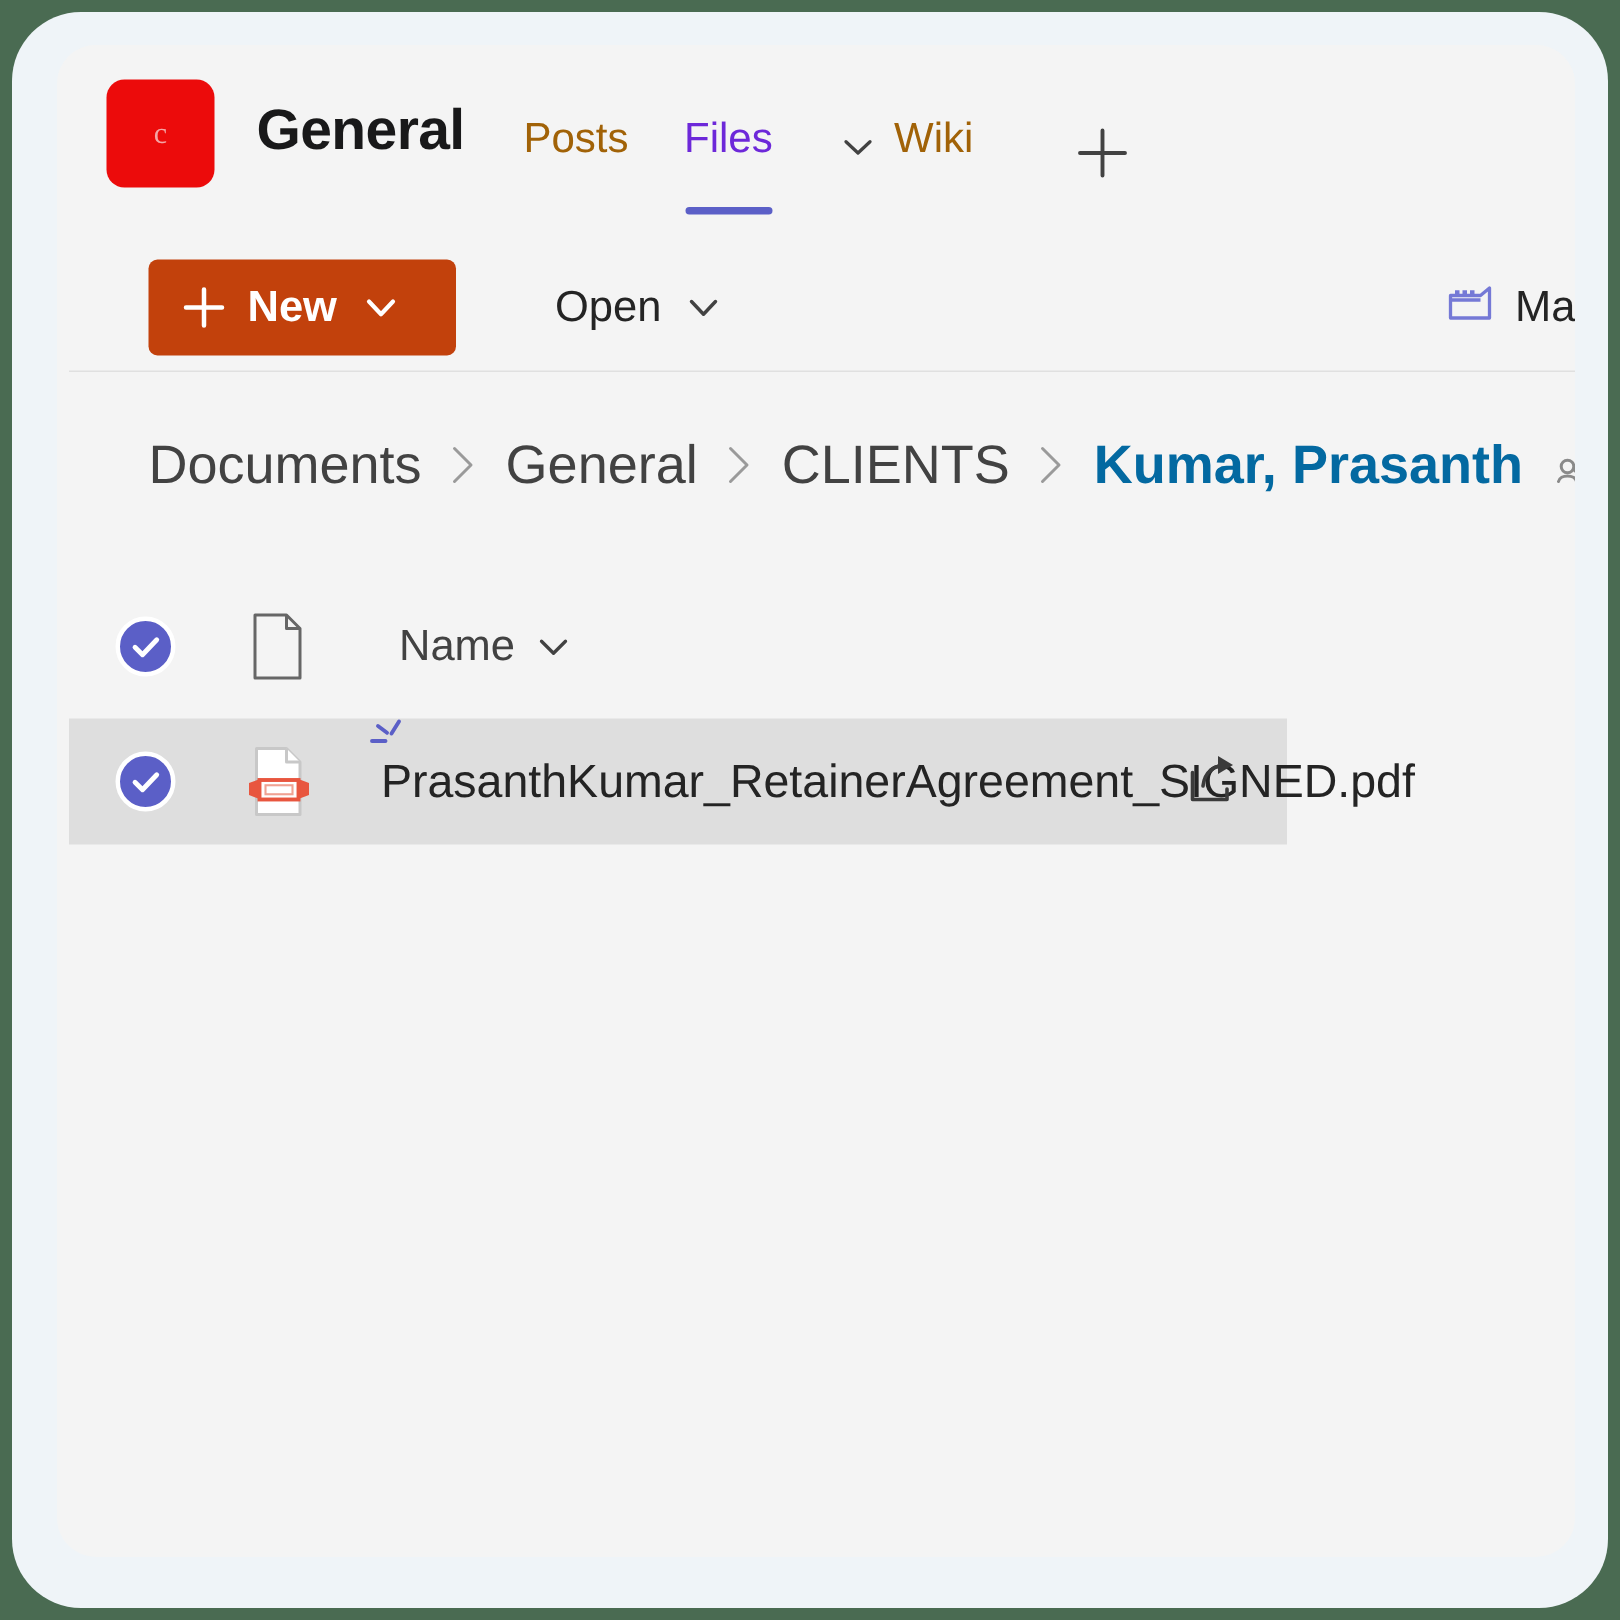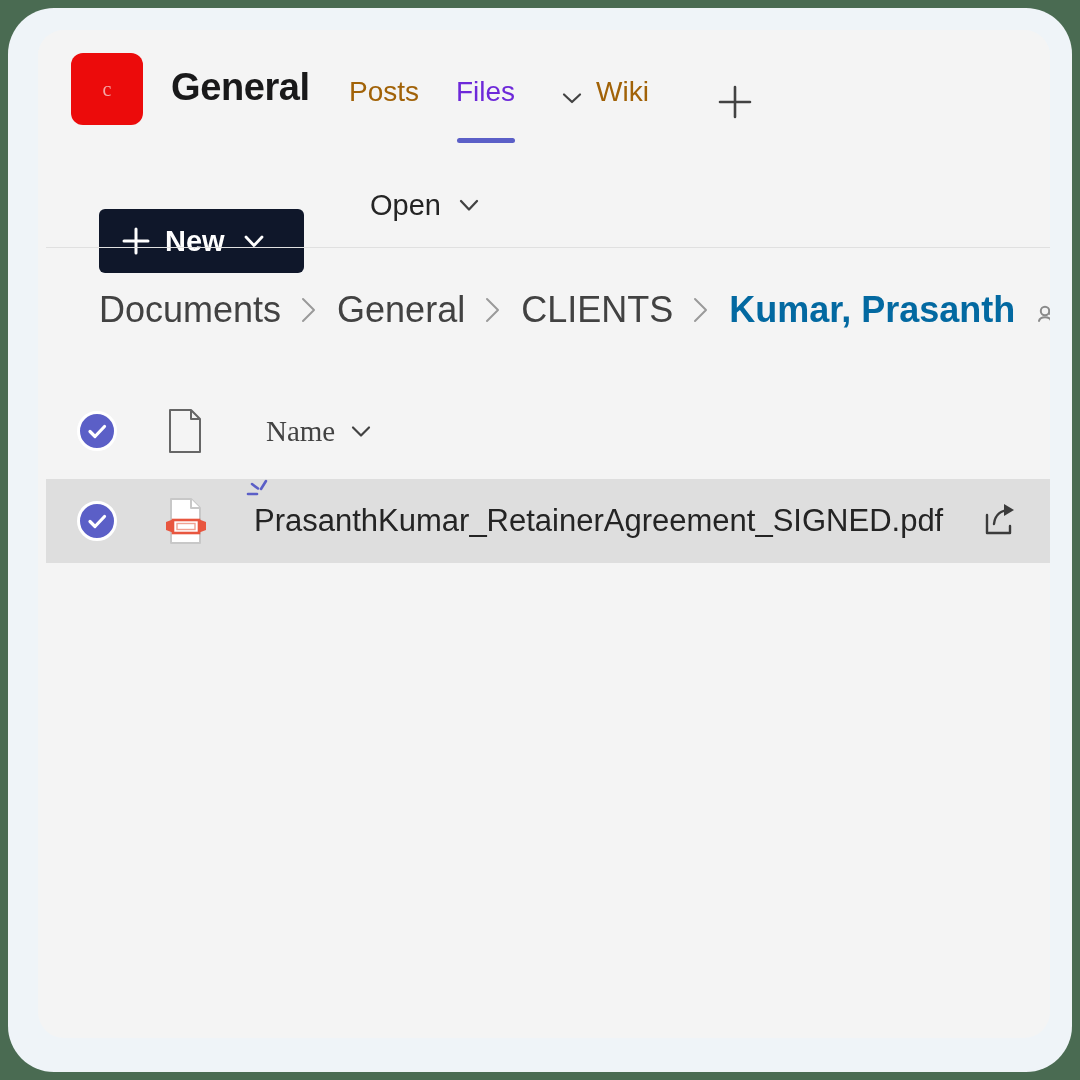--- a/index.html
+++ b/index.html
@@ -118,28 +118,27 @@
     top: 125px;
     width: 1012px;
     height: 88px;
   }
   #new-button {
     position: absolute;
     left: 61px;
     top: 18px;
     width: 205px;
     height: 64px;
-    background: #0f172a;
+    background: #c2410c;
     border: none;
     border-radius: 6px;
     display: flex;
     align-items: center;
     padding: 0;
     cursor: pointer;
-    margin-top: 36px;
   }
   #new-plus-icon {
     margin-left: 20px;
     display: flex;
   }
   #new-label {
     margin-left: 12px;
     color: #ffffff;
     font-size: 29px;
     font-weight: bold;
@@ -220,21 +219,20 @@
     height: 671px;
   }
   #list-header {
     position: absolute;
     left: 8px;
     top: 28px;
     width: 1004px;
     height: 72px;
     display: flex;
     align-items: center;
-    font-family: Liberation Serif, serif;
   }
   .sel-circle {
     width: 40px;
     height: 40px;
     border-radius: 50%;
     background: #5b5fc7;
     border: 3px solid #ffffff;
     box-sizing: border-box;
     display: flex;
     align-items: center;
@@ -253,21 +251,21 @@
   #header-name-label {
     font-size: 29px;
     color: #424242;
   }
   #header-name-chevron { margin-left: 12px; display: flex; }
 
   #file-row {
     position: absolute;
     left: 8px;
     top: 112px;
-    width: 1004px;
+    width: 812px;
     height: 84px;
     background: #dedede;
     display: flex;
     align-items: center;
   }
   #row-select { margin-left: 31px; }
   #row-file-icon { margin-left: 47px; display: flex; }
   #row-name-wrap {
     margin-left: 46px;
     position: relative;
@@ -346,20 +344,32 @@
         <span class="cmd-label">Open</span>
         <span class="cmd-chevron">
           <svg width="30" height="30" viewBox="0 0 30 30">
             <path d="M7 11 L15 19.5 L23 11" fill="none" stroke="#424242" stroke-width="2.3" stroke-linecap="round" stroke-linejoin="round"></path>
           </svg>
         </span>
       </div>
 
 
 
+      <div class="cmd-item" id="cmd-make">
+        <span class="cmd-icon">
+          <svg width="34" height="34" viewBox="0 0 34 34">
+            <path d="M4 9 H24 L30 4 V24 H4 Z" fill="none" stroke="#7579d6" stroke-width="2.2" stroke-linejoin="round"></path>
+            <path d="M4 12 H24" stroke="#7579d6" stroke-width="2.2"></path>
+            <rect x="7" y="5.5" width="3" height="3.5" fill="#7579d6"></rect>
+            <rect x="12" y="5.5" width="3" height="3.5" fill="#7579d6"></rect>
+            <rect x="17" y="5.5" width="3" height="3.5" fill="#7579d6"></rect>
+          </svg>
+        </span>
+        <span class="cmd-label">Ma</span>
+      </div>
     </div>
 
     <div id="toolbar-divider"></div>
 
     <div id="breadcrumb">
       <span class="crumb">Documents</span>
       <span class="crumb-sep">
         <svg width="22" height="30" viewBox="0 0 22 30">
           <path d="M5 4 L16 15 L5 26" fill="none" stroke="#9a9a9a" stroke-width="2" stroke-linecap="round" stroke-linejoin="round"></path>
         </svg>

